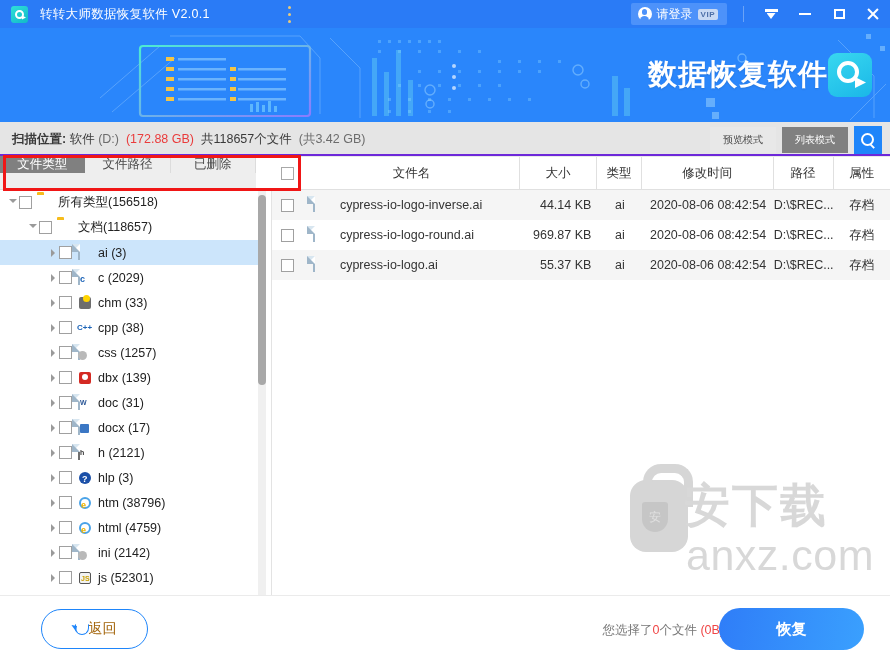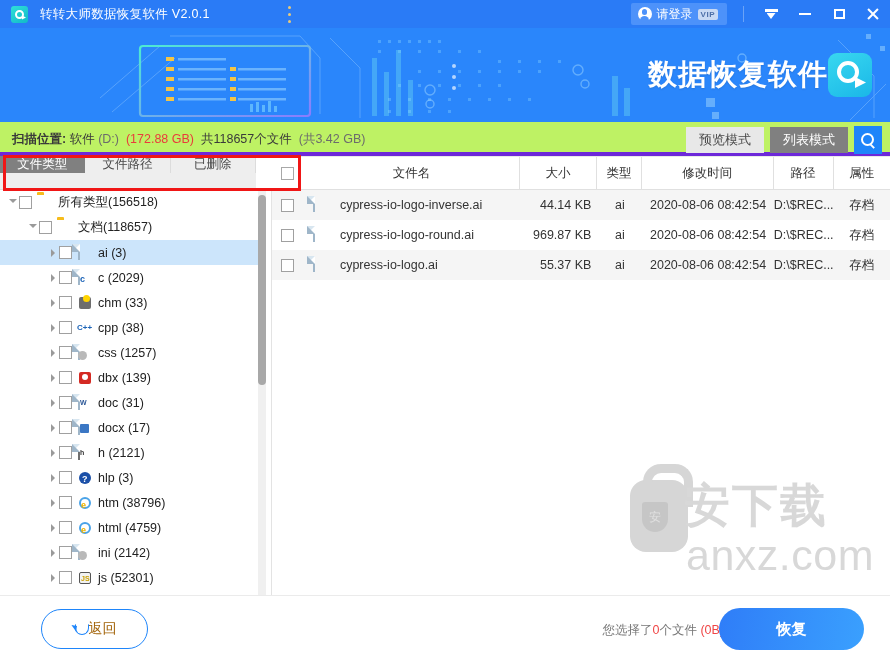--- a/index.html
+++ b/index.html
@@ -114,35 +114,35 @@
   }
   .ban-dots { position: absolute; left: 452px; top: 36px; }
   .ban-dots i {
     display:block; width: 4px; height: 4px; border-radius: 50%;
     background: rgba(255,255,255,.65); margin-bottom: 7px;
   }
 
   
   .scanbar {
     position: absolute; left: 0; top: 122px; width: 890px; height: 34px;
-    background: #bef264; border-bottom: 4px solid #6d28d9;
+    background: #e5e5e5; border-bottom: 2px solid #6d28d9;
   }
   .scan-text {
     position: absolute; left: 12px; top: 9px; font-size: 12.5px; color: #3a3a3a;
     white-space: nowrap;
   }
   .scan-text b { font-weight: bold; }
   .scan-text .gb { color: #ea3b3b; }
   .scan-text .mut { color: #6c6c6c; }
   .mode-box {
     position: absolute; right: 8px; top: 4px; display: flex; align-items: center; gap: 6px;
   }
   .mode-btn {
     height: 26px; padding: 0 13px; display: flex; align-items: center;
-    font-size: 13px; color: #4a4a4a; background: #e8e8e8; border: none;
+    font-size: 10px; color: #4a4a4a; background: #e8e8e8; border: none;
   }
   .mode-btn.active { background: #808080; color: #ffffff; }
   .srch-btn {
     width: 28px; height: 28px; background: #1e85fa; display: flex;
     align-items: center; justify-content: center; position: relative;
   }
   .srch-btn .ring3 {
     width: 13px; height: 13px; border: 2.2px solid #ffffff; border-radius: 50%;
     position: relative; left: -1px; top: -1px;
   }

